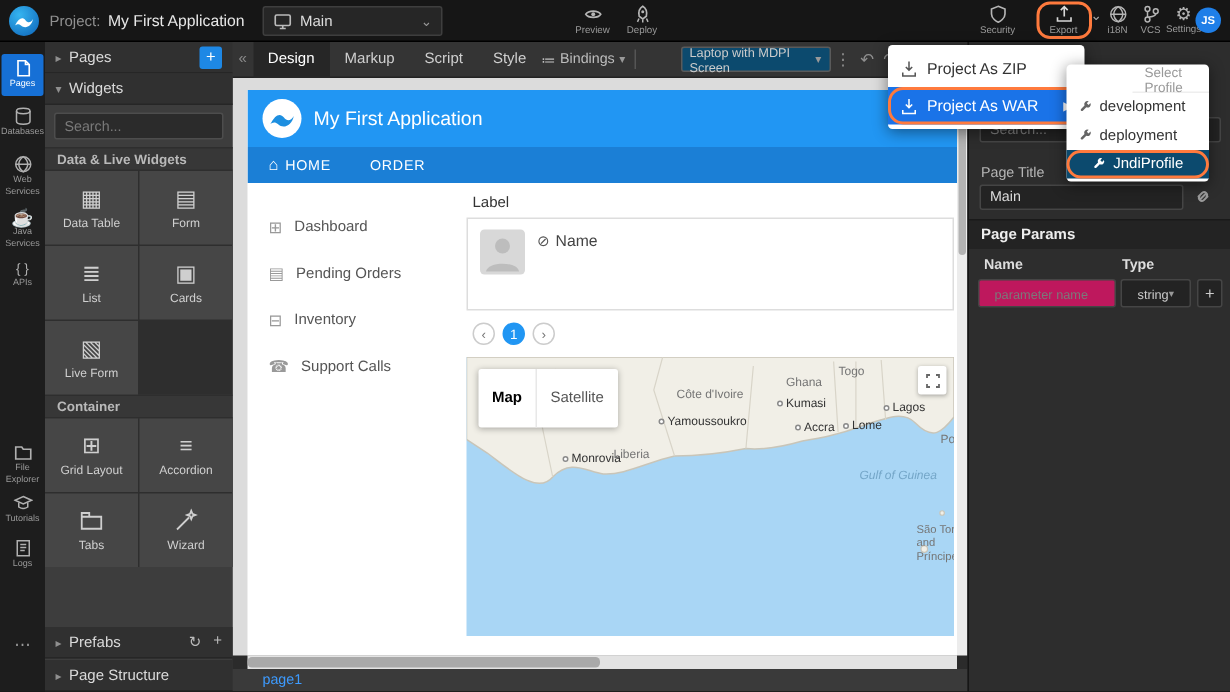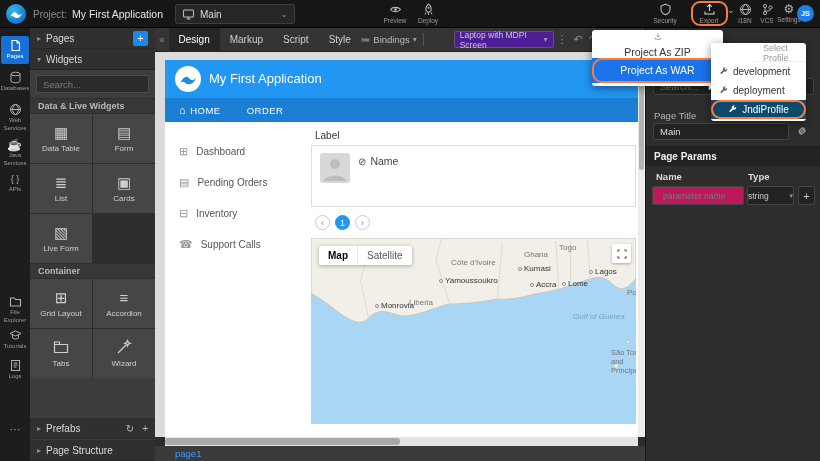--- a/index.html
+++ b/index.html
@@ -47,21 +47,21 @@
 
   
   .main { position:absolute; left:155px; top:28px; width:490px; height:433px; background:#2b2b2b; }
   .c-toolbar { position:absolute; left:0; top:0; width:490px; height:24px; background:#343434; border-bottom:1px solid #222; display:flex; align-items:center; color:#cfcfcf; }
   .ct-chev { color:#8a8a8a; font-size:10px; padding:0 4px; cursor:pointer; }
   .ct-tab { height:24px; line-height:24px; padding:0 10px; font-size:10px; cursor:pointer; }
   .ct-tab.active { background:#262626; color:#fff; }
   .ct-spacer { flex:1; }
   .ct-bind { display:flex; align-items:center; gap:3px; font-size:9.5px; color:#bdbdbd; cursor:pointer; }
   .ct-div { width:1px; height:13px; background:#555; margin:0 6px; }
-  .ct-device { height:17px; border:1px solid #5a5a5a; background:#4c1d95; border-radius:2px; display:flex; align-items:center; gap:4px; padding:0 5px; font-size:8.5px; color:#ccc; cursor:pointer;margin-left:24px; }
+  .ct-device { height:17px; border:1px solid #5a5a5a; background:#0c4a6e; border-radius:2px; display:flex; align-items:center; gap:4px; padding:0 5px; font-size:8.5px; color:#ccc; cursor:pointer;margin-left:24px; }
   .ct-ico { color:#8f8f8f; font-size:11px; padding:0 3px; cursor:pointer; }
 
   .canvas-bg { position:absolute; left:0; top:24px; width:483px; height:385px; background:#dcdcdc; }
   .app { position:absolute; left:10px; top:32px; width:473px; height:377px; background:#fff; overflow:hidden; }
   .app-header { height:38px; background:#2196f3; position:relative; }
   .app-logo { position:absolute; left:10px; top:6px; width:26px; height:26px; border-radius:50%; background:#fff; }
   .app-title { position:absolute; left:44px; top:11px; color:#fff; font-size:13px; font-weight:500; }
   .app-search { position:absolute; right:12px; top:13px; color:#fff; font-size:10.5px; cursor:pointer; }
   .app-nav { height:24px; background:#1b7fd6; display:flex; align-items:center; gap:26px; padding-left:14px; }
   .nav-item { color:#fff; font-size:9.5px; letter-spacing:.5px; display:flex; align-items:center; gap:4px; cursor:pointer; }
@@ -76,21 +76,21 @@
   .card-img { position:absolute; left:8px; top:7px; width:30px; height:30px; border-radius:3px; background:#d8d8d8; overflow:hidden; }
   .card-name { position:absolute; left:46px; top:9px; font-size:10.5px; color:#444; display:flex; align-items:center; gap:4px; }
   .noimg { color:#555; font-size:10px; }
   .pager { margin:8px 0 0 4px; display:flex; gap:5px; }
   .pg { width:15px; height:15px; border-radius:50%; border:1px solid #ccc; background:#fff; color:#777; font-size:9px; display:flex; align-items:center; justify-content:center; cursor:pointer; }
   .pg.cur { background:#2196f3; border-color:#2196f3; color:#fff; }
 
   .map { margin-top:8px; height:186px; position:relative; background:#a9d6f5; overflow:hidden; cursor:grab; }
   .map svg.land { position:absolute; inset:0; width:100%; height:100%; }
   .map-ctrl { position:absolute; left:8px; top:8px; display:flex; background:#fff; border-radius:2px; box-shadow:0 1px 4px rgba(0,0,0,.3); font-size:10px; z-index:5; }
-  .map-btn { padding:4px 9px; cursor:pointer; color:#000; font-weight:bold; }
+  .map-btn { padding:14px 9px; cursor:pointer; color:#000; font-weight:bold; }
   .map-btn.alt { color:#555; font-weight:normal; border-left:1px solid #e8e8e8; }
   .map-fs { position:absolute; right:5px; top:6px; width:19px; height:19px; background:#fff; border-radius:2px; box-shadow:0 1px 3px rgba(0,0,0,.3); display:flex; align-items:center; justify-content:center; cursor:pointer; z-index:5; }
   .mlabel { position:absolute; font-size:8px; color:#6e6e6e; white-space:nowrap; z-index:3; }
   .mlabel.country { color:#757575; }
   .mlabel.city { color:#333; display:flex; align-items:center; gap:2px; }
   .mlabel.water { color:#74a6c8; font-style:italic; }
   .mdot { width:4px; height:4px; background:#fff; border:1px solid #8a8a8a; border-radius:50%; display:inline-block; }
   .saotome { width:38px; white-space:normal; line-height:1.2; font-size:7.5px; }
 
   .vscroll { position:absolute; left:483px; top:24px; width:7px; height:385px; background:#ececec; }
@@ -103,27 +103,27 @@
   
   .rightpanel { position:absolute; right:0; top:28px; width:175px; height:433px; background:#2d2d2d; border-left:1px solid #161616; z-index:30; }
   .rp-title { position:absolute; left:10px; top:7px; color:#ddd; font-size:11px; }
   .rp-search { position:absolute; left:7px; top:50px; width:161px; height:17px; background:#232323; border:1px solid #454545; border-radius:2px; color:#ccc; font-size:9.5px; padding:0 6px; outline:none; }
   .rp-label { position:absolute; left:8px; top:82px; color:#b5b5b5; font-size:9.5px; }
   .rp-titleinput { position:absolute; left:7px; top:95px; width:136px; height:17px; background:#232323; border:1px solid #454545; border-radius:2px; color:#ddd; font-size:9.5px; padding:0 6px; outline:none; }
   .rp-link { position:absolute; left:149px; top:96px; cursor:pointer; }
   .rp-params-hdr { position:absolute; left:0; top:118px; width:175px; height:20px; background:#232323; border-top:1px solid #1a1a1a; color:#eee; font-size:10px; font-weight:bold; display:flex; align-items:center; padding-left:8px; }
   .rp-col { position:absolute; top:143px; color:#ddd; font-size:9.5px; font-weight:bold; }
   .rp-paraminput { position:absolute; left:6px; top:158px; width:92px; height:19px; background:#be185d; border:1px solid #454545; border-radius:2px; color:#ccc; font-size:8.5px; padding:0 10px; outline:none; }
-  .rp-typesel { position:absolute; left:101px; top:158px; width:47px; height:19px; background:#232323; border:1px solid #454545; border-radius:2px; color:#ccc; font-size:8.5px; display:flex; align-items:center; justify-content:space-between; padding:0 0; cursor:pointer; }
+  .rp-typesel { position:absolute; left:101px; top:158px; width:47px; height:19px; background:#232323; border:1px solid #454545; border-radius:2px; color:#ccc; font-size:8.5px; display:flex; align-items:center; justify-content:center; padding:0 0; cursor:pointer; }
   .rp-plus { position:absolute; left:152px; top:158px; width:17px; height:19px; background:#232323; border:1px solid #454545; border-radius:2px; color:#ccc; font-size:11px; display:flex; align-items:center; justify-content:center; cursor:pointer; }
   input::placeholder { color:#7a7a7a; }
 
   
   .menu1 { position:absolute; left:592px; top:30px; width:131px; background:#fff; border-radius:3px; box-shadow:0 2px 10px rgba(0,0,0,.45); padding:3px 0; z-index:100; }
-  .m-item { height:25px; display:flex; align-items:center; gap:6px; padding:0 8px; font-size:10.5px; color:#333; cursor:pointer; position:relative;flex-direction:column; }
+  .m-item { height:25px; display:flex; align-items:center; gap:6px; padding:0 8px; font-size:10.5px; color:#333; cursor:pointer; position:relative; }
   .m-item.sel { background:#1a73e8; color:#fff; }
   .m-arrow { margin-left:auto; font-size:8px; }
   .m-annot { position:absolute; inset:0; border:2px solid #ff7a3d; border-radius:10px; pointer-events:none; }
   .menu2 { position:absolute; left:711px; top:43px; width:95px; background:#fff; border-radius:3px; box-shadow:0 2px 10px rgba(0,0,0,.45); padding:2px 0; z-index:110; }
   .m2-hdr { height:17px; display:flex; align-items:center; padding:0 8px; font-size:9px; color:#999; border-bottom:1px solid #eee;margin-left:44px; }
   .m2-item { height:19px; display:flex; align-items:center; gap:5px; padding:0 8px; font-size:10px; color:#333; cursor:pointer; position:relative; }
   .m2-item.sel { background:#0c4a6e; color:#fff;justify-content:center; }
 </style>
 </head>
 <body>

